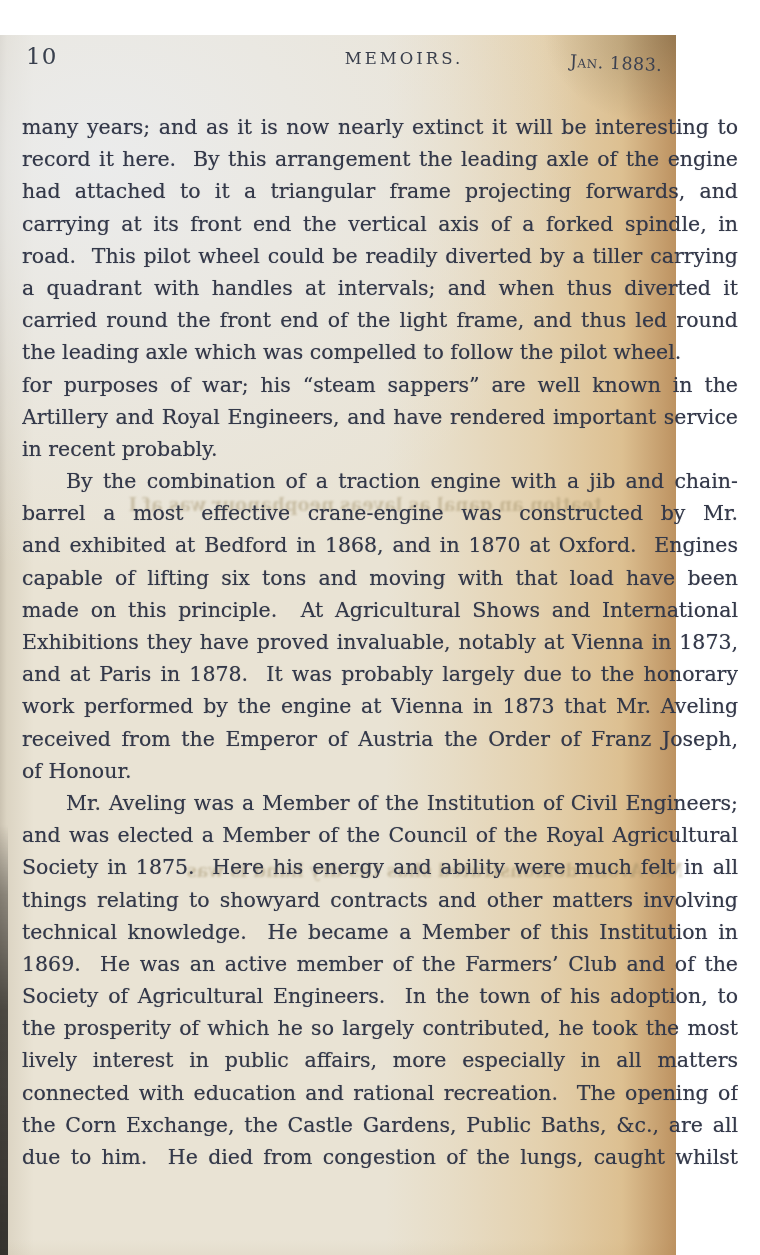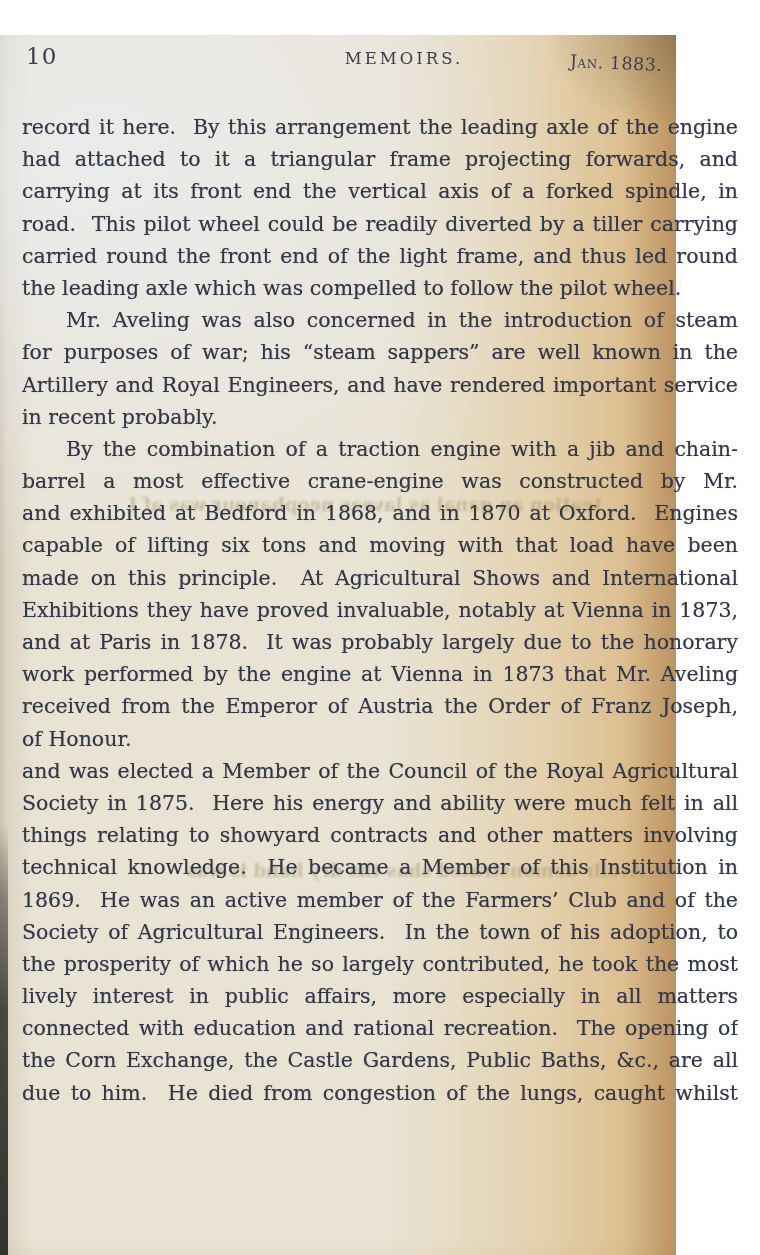--- a/index.html
+++ b/index.html
@@ -75,46 +75,48 @@
   <div class="header-title">MEMOIRS.</div>
 
   <span class="header-date">Jan. 1883.</span>
 
   <div class="ghost ghost-1">teation an ganal as laveas neophanour was af I</div>
 
   <div class="ghost ghost-2">Mr. Avollr demonstrated shas ths dry hand is was</div>
 
   <div class="body-text">
       <div class="para">
+        <div class="line">many years; and as it is now nearly extinct it will be interesting to</div>
         <div class="line">record it here.  By this arrangement the leading axle of the engine</div>
         <div class="line">had  attached  to  it  a  triangular  frame  projecting  forwards,  and</div>
         <div class="line">carrying at its front end the vertical axis of a forked spindle, in</div>
         <div class="line">road.  This pilot wheel could be readily diverted by a tiller carrying</div>
+        <div class="line">a quadrant with handles at intervals; and when thus diverted it</div>
         <div class="line">carried round the front end of the light frame, and thus led round</div>
         <div class="line last">the leading axle which was compelled to follow the pilot wheel.</div>
       </div>
       <div class="para">
-        <div class="line indent">Mr. Aveling was also concerned in the introduction of steam</div>
         <div class="line">for purposes of war; his “steam sappers” are well known in the</div>
         <div class="line">Artillery and Royal Engineers, and have rendered important service</div>
         <div class="line last">in recent probably.</div>
       </div>
       <div class="para">
         <div class="line indent">By the combination of a traction engine with a jib and chain-</div>
         <div class="line">barrel a most effective crane-engine was constructed by Mr. Aveling,</div>
         <div class="line">and exhibited at Bedford in 1868, and in 1870 at Oxford.  Engines</div>
         <div class="line">capable of lifting six tons and moving with that load have been</div>
         <div class="line">made on this principle.  At Agricultural Shows and International</div>
         <div class="line">Exhibitions they have proved invaluable, notably at Vienna in 1873,</div>
         <div class="line">and at Paris in 1878.  It was probably largely due to the honorary</div>
         <div class="line">work performed by the engine at Vienna in 1873 that Mr. Aveling</div>
         <div class="line">received from the Emperor of Austria the Order of Franz Joseph,</div>
         <div class="line last">of Honour.</div>
       </div>
       <div class="para">
+        <div class="line indent">Mr. Aveling was a Member of the Institution of Civil Engineers;</div>
         <div class="line">and was elected a Member of the Council of the Royal Agricultural</div>
         <div class="line">Society in 1875.  Here his energy and ability were much felt in all</div>
         <div class="line">things relating to showyard contracts and other matters involving</div>
         <div class="line">technical knowledge.  He became a Member of this Institution in</div>
         <div class="line">1869.  He was an active member of the Farmers’ Club and of the</div>
         <div class="line">Society of Agricultural Engineers.  In the town of his adoption, to</div>
         <div class="line">the prosperity of which he so largely contributed, he took the most</div>
         <div class="line">lively  interest  in  public  affairs,  more  especially  in  all  matters</div>
         <div class="line">connected with education and rational recreation.  The opening of</div>
         <div class="line">the Corn Exchange, the Castle Gardens, Public Baths, &amp;c., are all</div>

